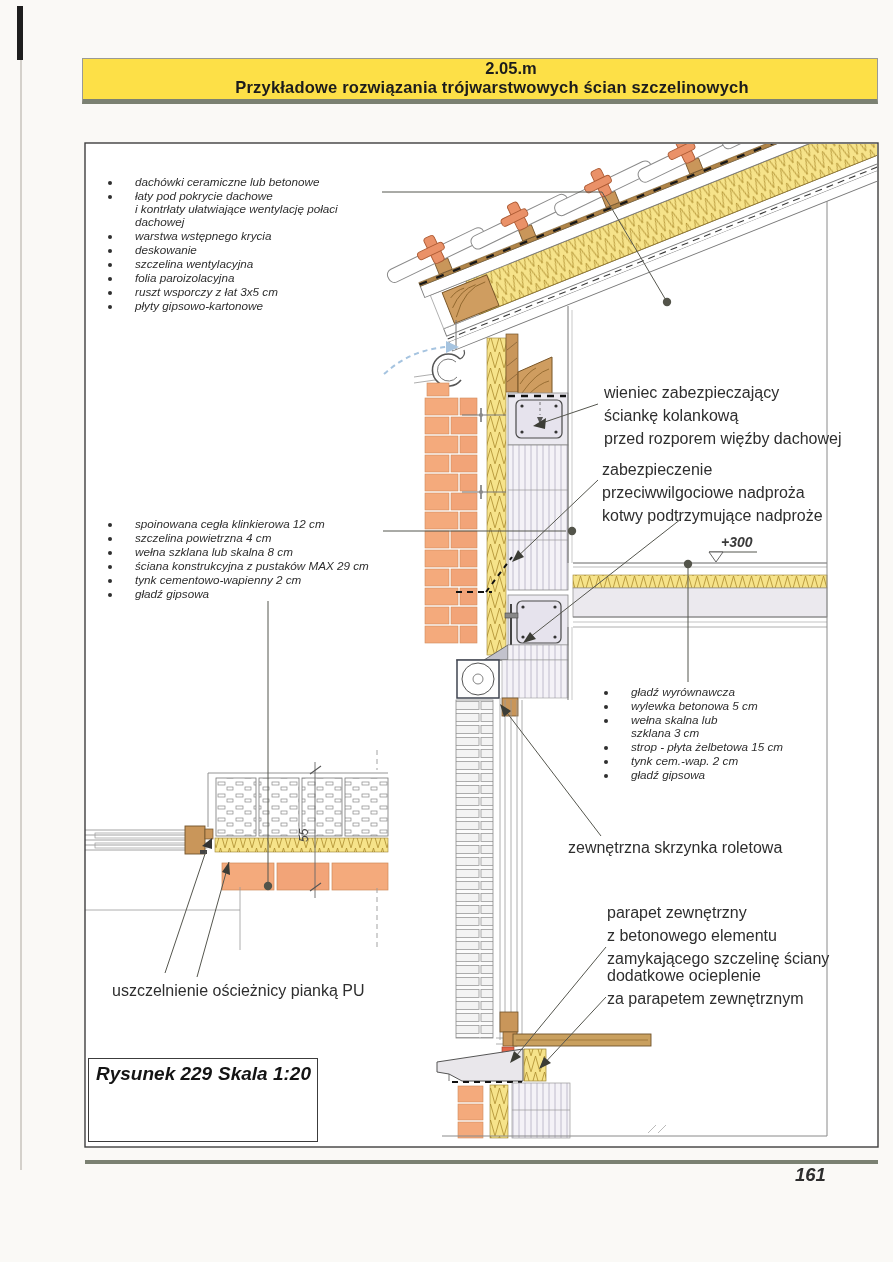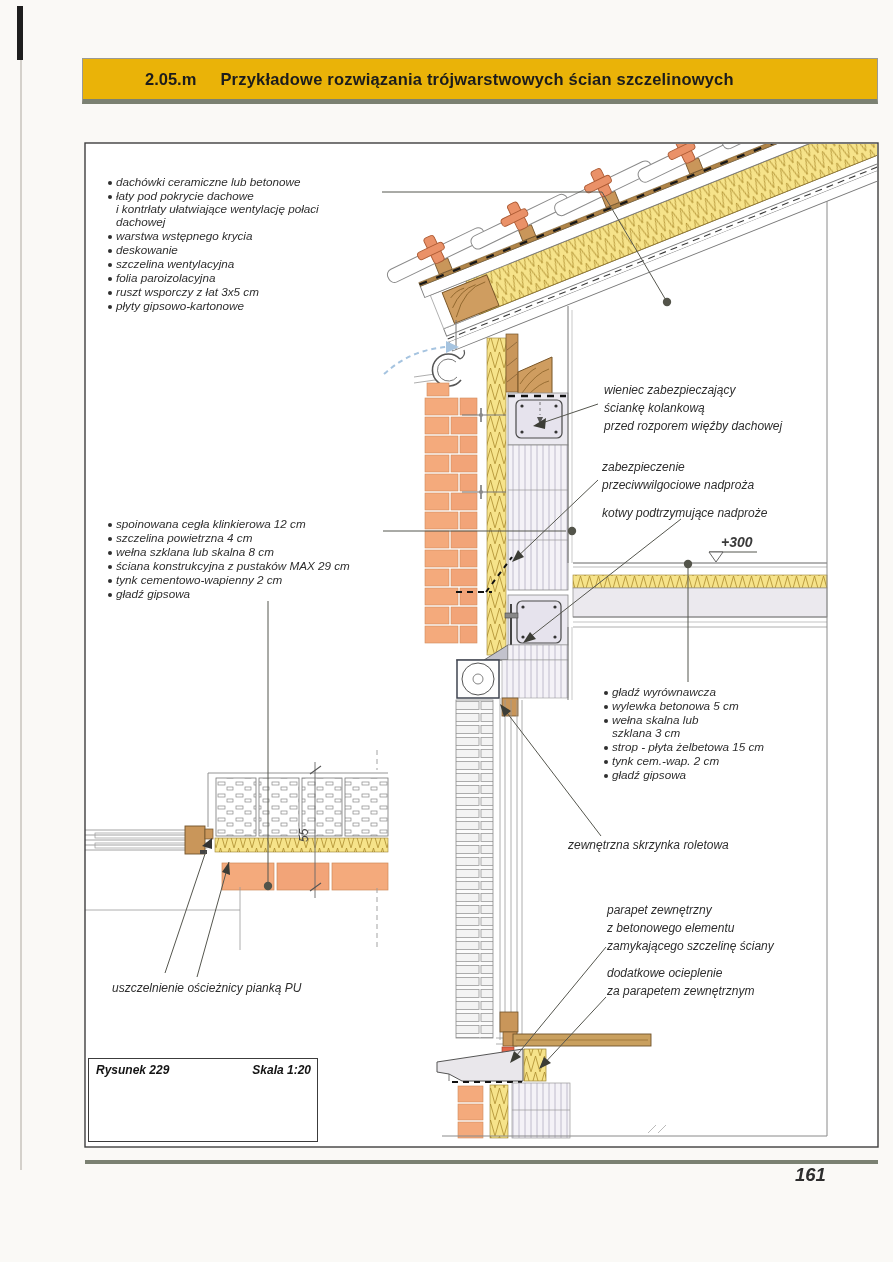--- a/index.html
+++ b/index.html
@@ -6,44 +6,44 @@
   body{
     width:893px;height:1262px;position:relative;overflow:hidden;
     background:#faf9f6;
     font-family:"Liberation Sans", sans-serif;
     color:#2b2b2b;
   }
   .abs{position:absolute;}
   
   .hdr{
     left:82px;top:58px;width:794px;height:40px;
-    background:#eab308;border:1px solid #9a9a94;border-bottom:5px solid #7b8172;
-    display:flex;align-items:center;
+    background:#fde047;border:1px solid #9a9a94;border-bottom:5px solid #7b8172;
+    display:flex;align-items:center;flex-direction:column;
   }
   .hdr .code{font-weight:bold;font-size:16.5px;margin-left:62px;color:#1c1c1c;}
   .hdr .ttl{font-weight:bold;font-size:16.5px;margin-left:24px;color:#1c1c1c;letter-spacing:.2px;}
   
   .scanbar{left:17px;top:6px;width:6px;height:54px;background:#1e1e1e;}
   .scanline{left:20px;top:60px;width:2px;height:1110px;background:#d4d1cb;}
   
   svg.draw{left:0;top:0;pointer-events:none;}
   
-  .lbl{font-style:italic;font-size:12px;line-height:18px;white-space:pre-line;color:#2e2e2e;}
+  .lbl{font-size:16px;line-height:23px;white-space:pre-line;color:#2e2e2e;}
   .list{width:310px;}
-  .li{display:flex;gap:4px;margin:0 0 1.2px 0;}
+  .li{display:flex;gap:23px;margin:0 0 1.2px 0;}
   .blt{width:4px;height:4px;border-radius:50%;background:#2f2f2f;margin-top:5px;flex:none;}
   .litx{font-style:italic;font-size:11.7px;line-height:12.9px;white-space:pre-line;color:#2e2e2e;}
   .lvl{font-style:italic;font-size:14px;font-weight:bold;color:#3a3a3a;}
   .dim{font-style:italic;font-size:12px;color:#444;transform:rotate(-90deg);transform-origin:left top;}
   
   .cap{
     left:88px;top:1058px;width:230px;height:84px;background:#fff;
     border:1.5px solid #3c3c3c;box-sizing:border-box;padding:4px 6px 4px 7px;
   }
-  .cap .row{display:flex;justify-content:space-between;font-weight:bold;font-style:italic;font-size:12px;color:#141414;}
+  .cap .row{display:flex;justify-content:space-between;font-weight:bold;font-style:italic;font-size:19px;color:#141414;}
   .cap .body{font-style:italic;font-size:12.2px;line-height:14.2px;white-space:pre-line;color:#1b1b1b;margin-top:1px;}
   
   .rule{left:85px;top:1160px;width:793px;height:3.5px;background:#7b8172;}
   .pgnum{left:795px;top:1164px;width:70px;font-weight:bold;font-style:italic;font-size:18.5px;color:#2d2d2d;}
 </style>
 </head>
 <body>
 
 <div class="abs scanbar"></div>
 <div class="abs scanline"></div>

